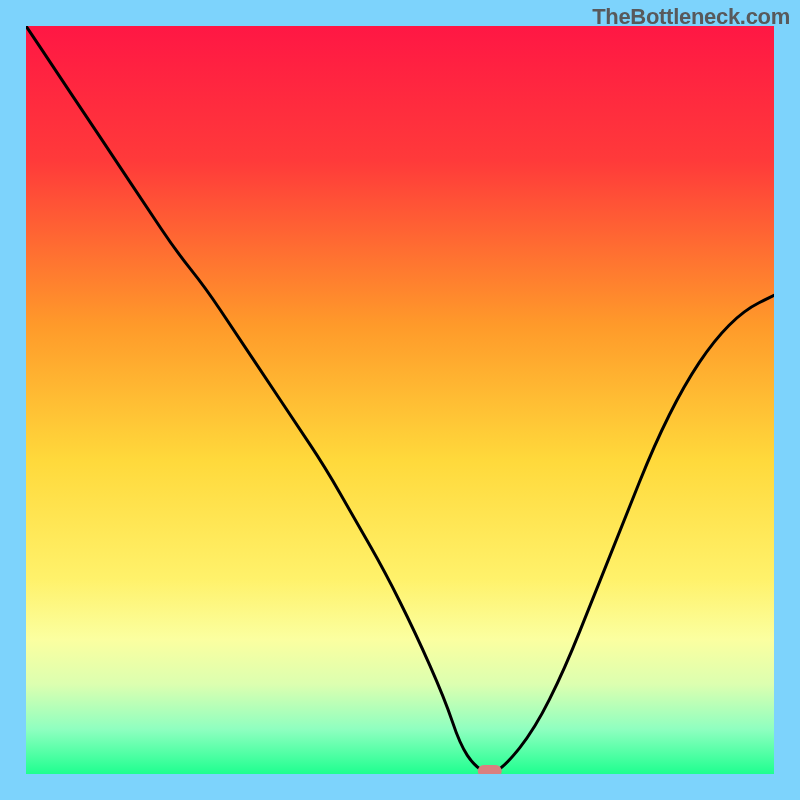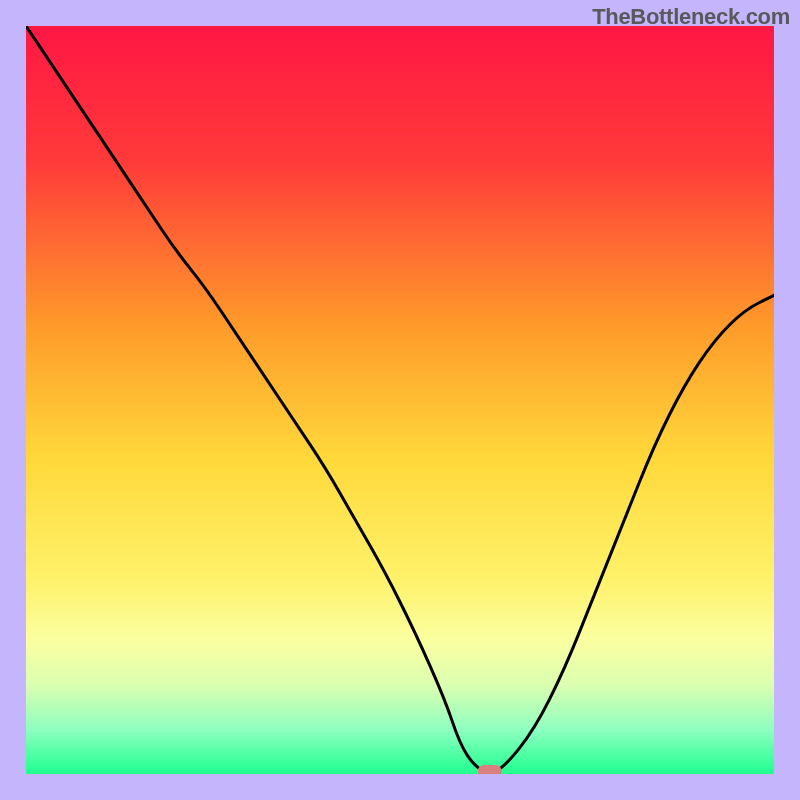--- a/index.html
+++ b/index.html
@@ -8,21 +8,21 @@
     width: 800px;
     height: 800px;
     background: #000;
     font-family: Arial, Helvetica, sans-serif;
     overflow: hidden;
   }
   .frame {
     position: relative;
     width: 800px;
     height: 800px;
-    background: #c4b5fd;
+    background: #7dd3fc;
   }
   .watermark {
     position: absolute;
     top: 4px;
     right: 10px;
     color: #58595b;
     font-size: 22px;
     font-weight: 600;
     letter-spacing: -0.3px;
     z-index: 50;

